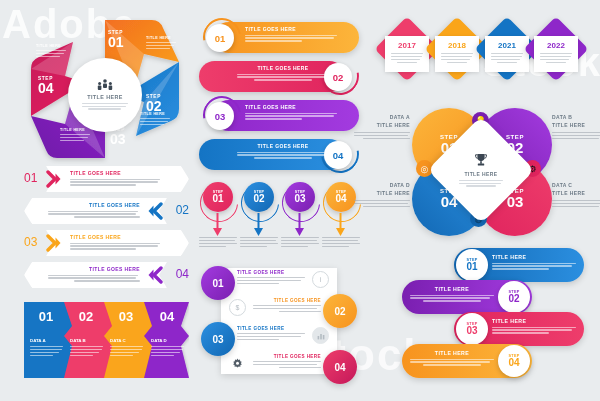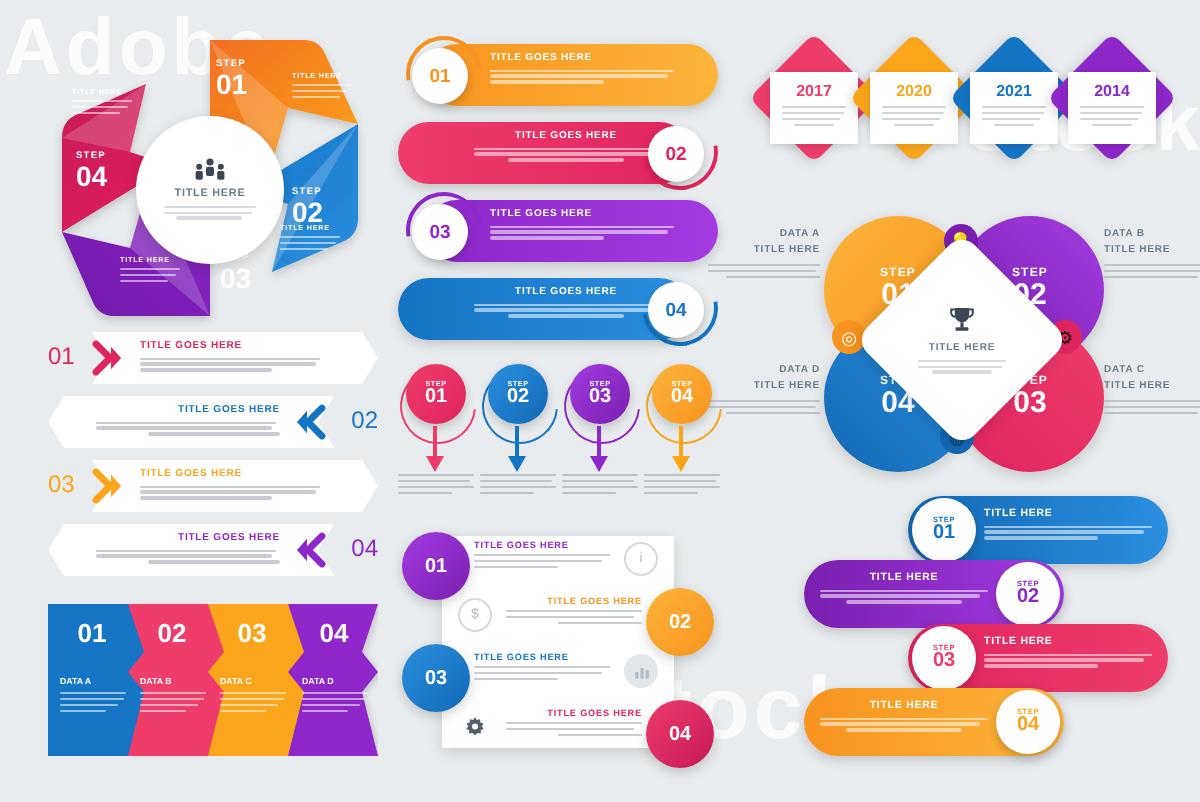--- a/index.html
+++ b/index.html
@@ -591,21 +591,21 @@
             <div class="ln" style="width:96%"></div>
             <div class="ln" style="width:90%"></div>
             <div class="ln" style="width:60%;margin-left:20%"></div>
           </div>
       </div>
     </div>
 
     <div>
       <div class="dm" style="left:50px;background:#faa51a;"></div>
       <div class="dm-card" style="left:51px;">
-        <div class="yr" style="color:#faa51a;">2020</div>
+        <div class="yr" style="color:#faa51a;">2018</div>
         <div class="lines">
             <div class="ln" style="width:100%"></div>
             <div class="ln" style="width:96%"></div>
             <div class="ln" style="width:90%"></div>
             <div class="ln" style="width:60%;margin-left:20%"></div>
           </div>
       </div>
     </div>
 
     <div>
@@ -617,21 +617,21 @@
             <div class="ln" style="width:96%"></div>
             <div class="ln" style="width:90%"></div>
             <div class="ln" style="width:60%;margin-left:20%"></div>
           </div>
       </div>
     </div>
 
     <div>
       <div class="dm" style="left:149px;background:#8e27c9;"></div>
       <div class="dm-card" style="left:150px;">
-        <div class="yr" style="color:#8e27c9;">2014</div>
+        <div class="yr" style="color:#8e27c9;">2022</div>
         <div class="lines">
             <div class="ln" style="width:100%"></div>
             <div class="ln" style="width:96%"></div>
             <div class="ln" style="width:90%"></div>
             <div class="ln" style="width:60%;margin-left:20%"></div>
           </div>
       </div>
     </div>
   </div>
 

